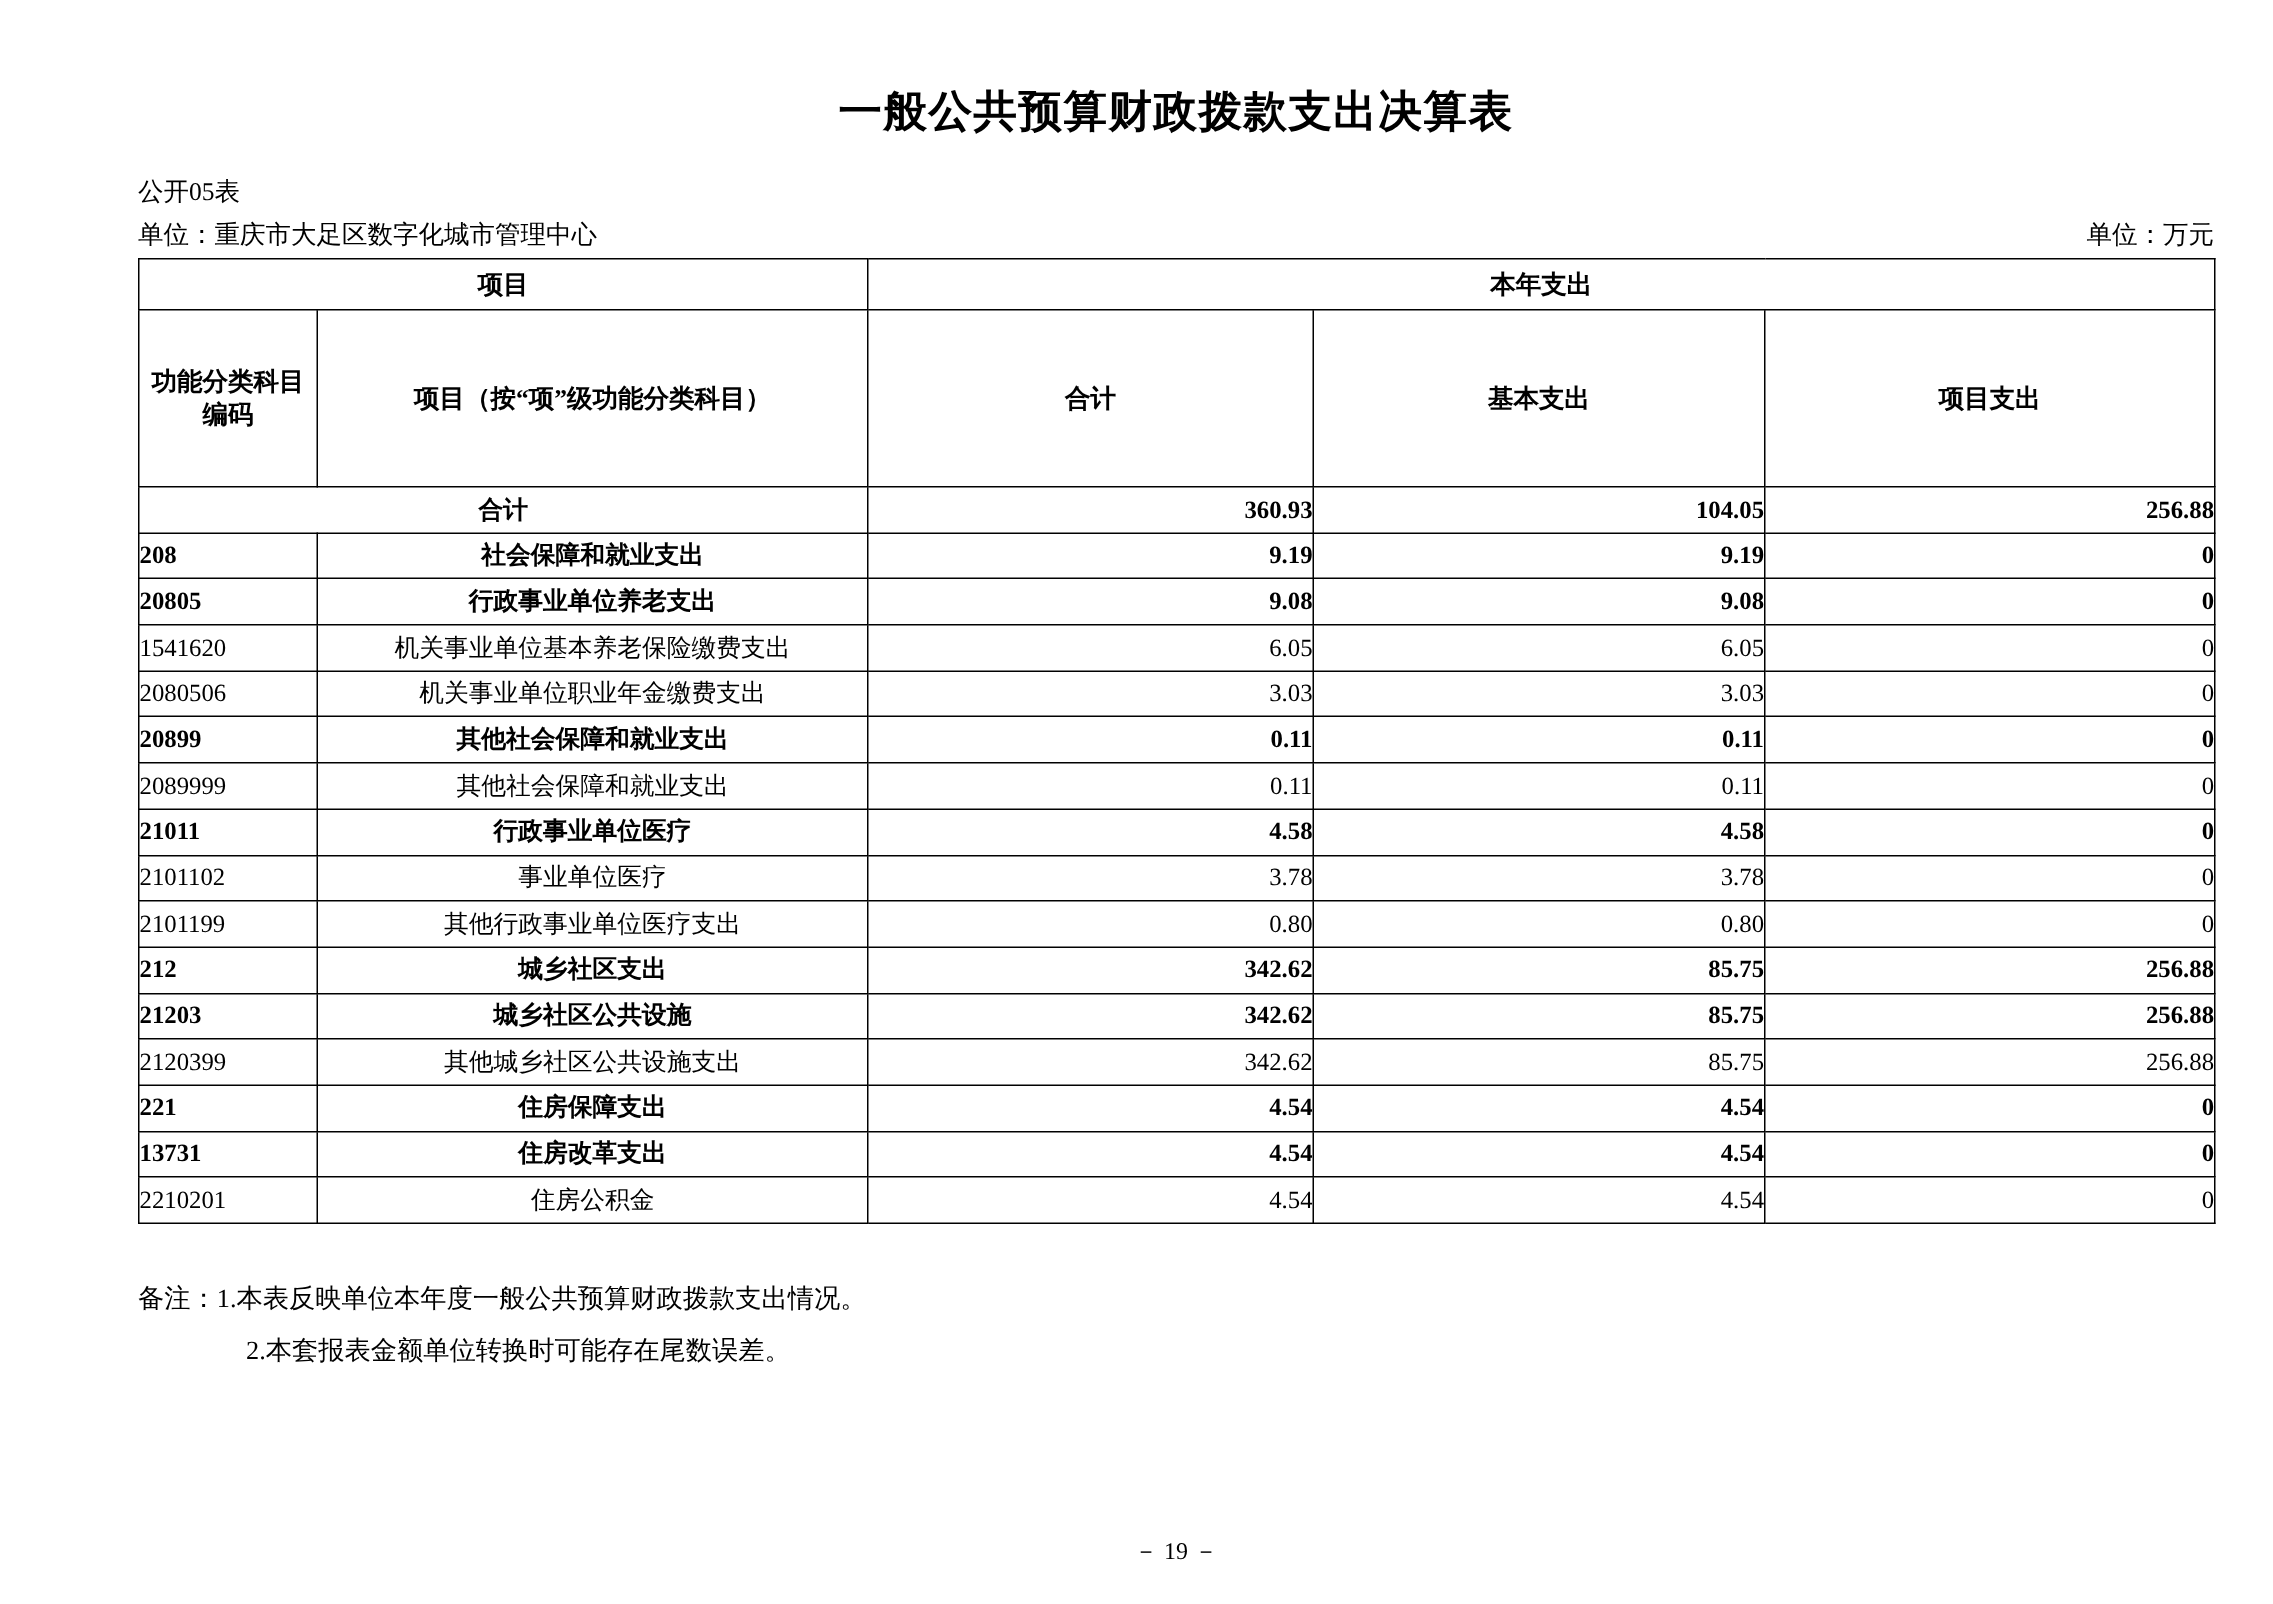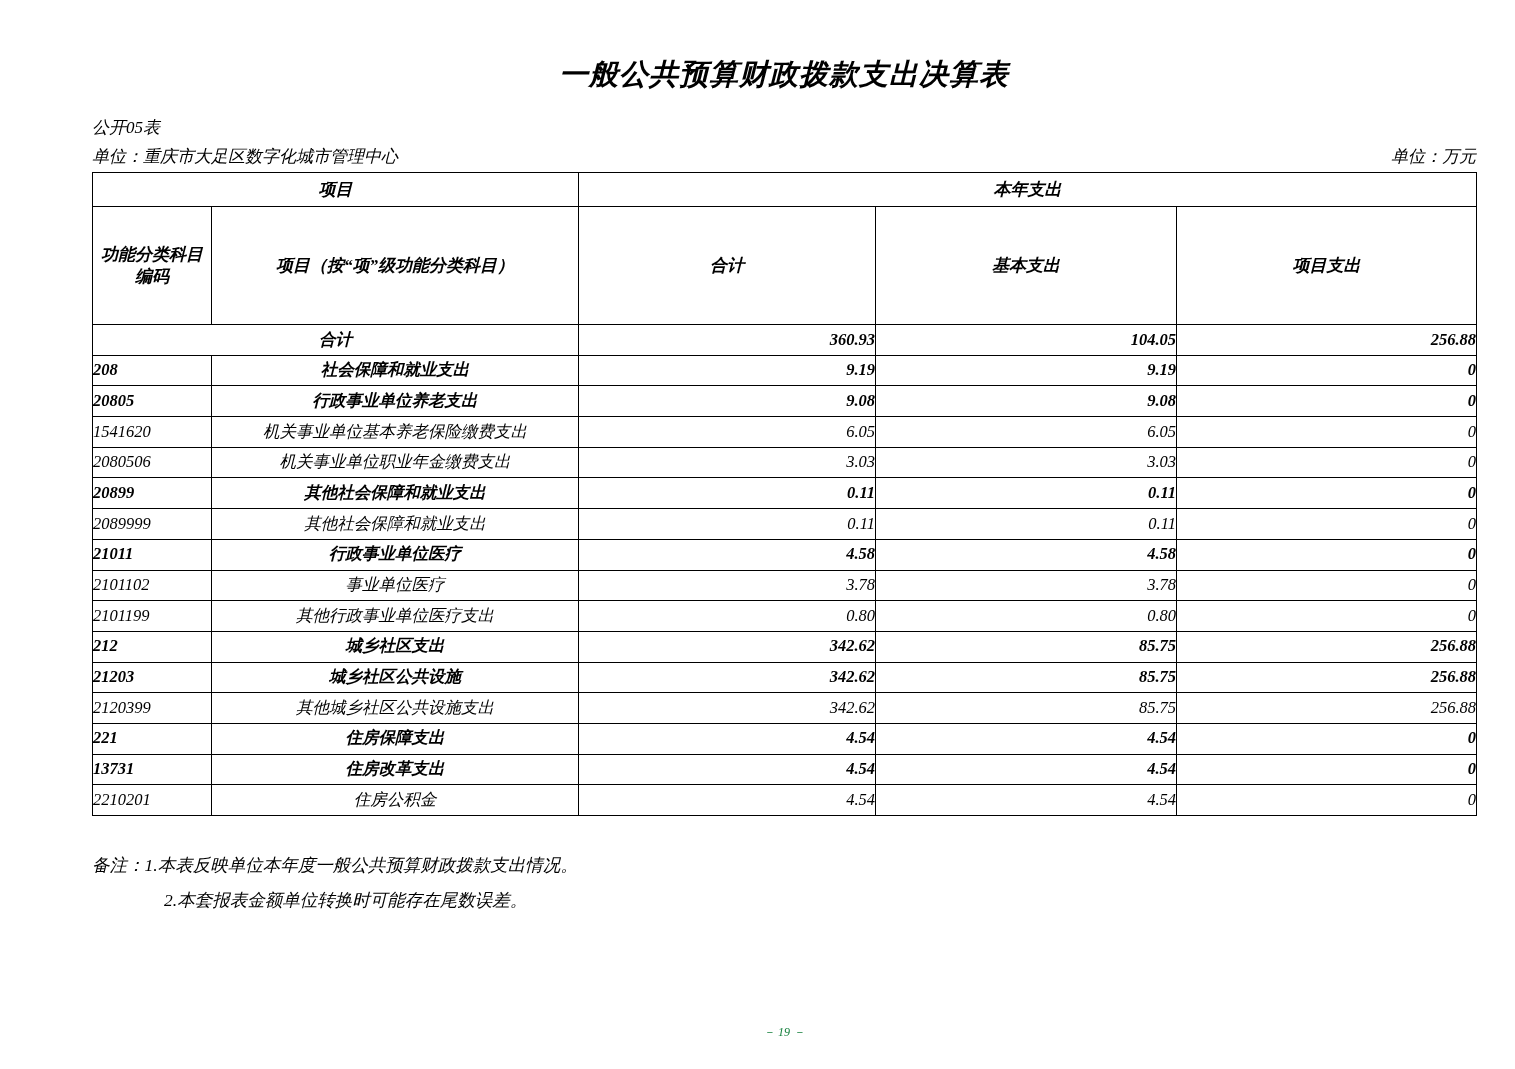--- a/index.html
+++ b/index.html
@@ -1,21 +1,21 @@
 <!DOCTYPE html>
 <html><head>
 <meta charset="utf-8">
 <style>
   * { box-sizing: border-box; }
   html, body { margin: 0; padding: 0; }
   body {
     width: 1515px; height: 1069px; background: #ffffff; color: #000;
     font-family: "Liberation Serif", "DejaVu Serif", serif;
   }
-  .page { position: relative; width: 1515px; height: 1069px; overflow: hidden; font-style: italic; }
+  .page { position: relative; width: 1515px; height: 1069px; overflow: hidden; }
 
   .title {
     position: absolute; left: 92px; width: 1384px; top: 55px;
     margin: 0; text-align: center;
     font-size: 29px; font-weight: bold; letter-spacing: 1px;
   }
   .form-label-row {
     position: absolute; left: 92px; width: 1384px; top: 116px;
     font-size: 17px;
   }
@@ -44,21 +44,21 @@
   tr.bold td { font-weight: bold; }
 
   .notes {
     position: absolute; left: 92px; top: 848px; width: 1384px;
     font-size: 17.5px; line-height: 35px;
   }
   .notes .note-2 { margin-left: 72px; }
 
   .pageno {
     position: absolute; left: 92px; width: 1384px; top: 1024px;
-    text-align: center; font-size: 12px; color: #15803d;
+    text-align: center; font-size: 16px; color: #000000;
   }
 </style>
 </head>
 <body>
 
 <div class="page">
 
   <h1 class="title">一般公共预算财政拨款支出决算表</h1>
 
   <div class="form-label-row">

